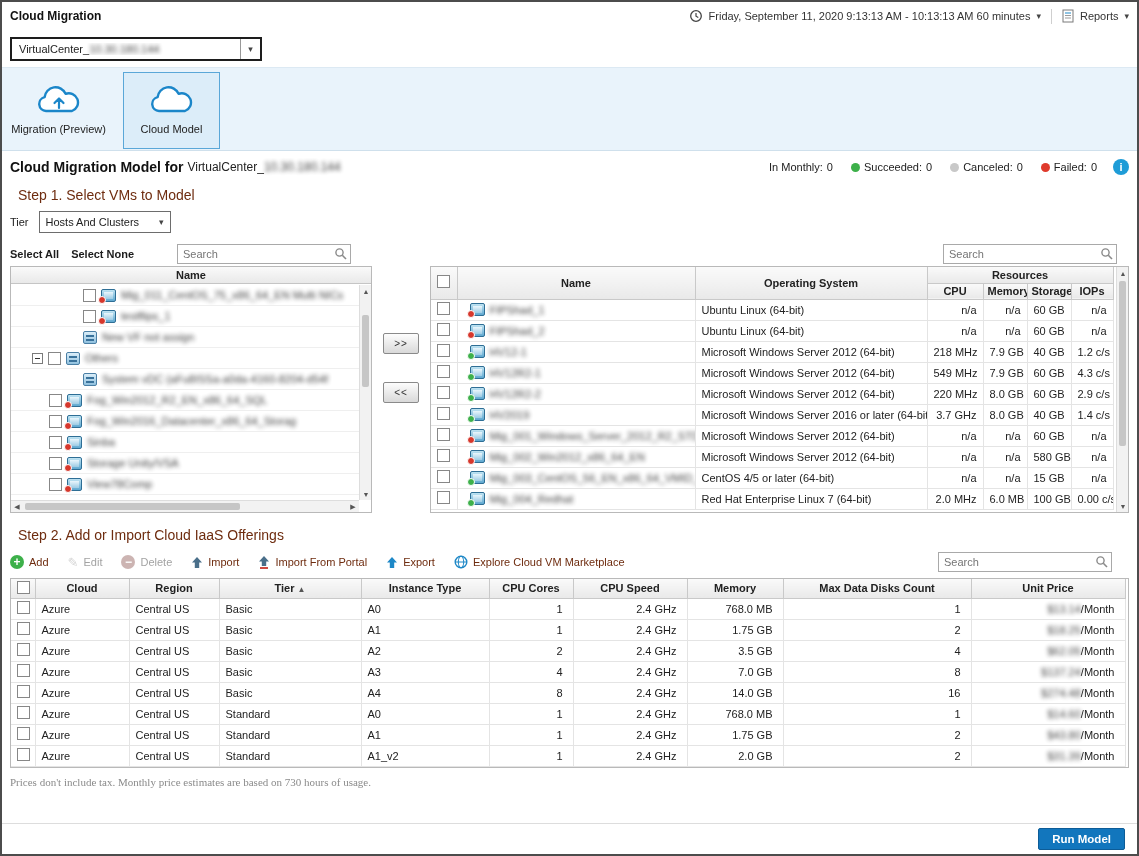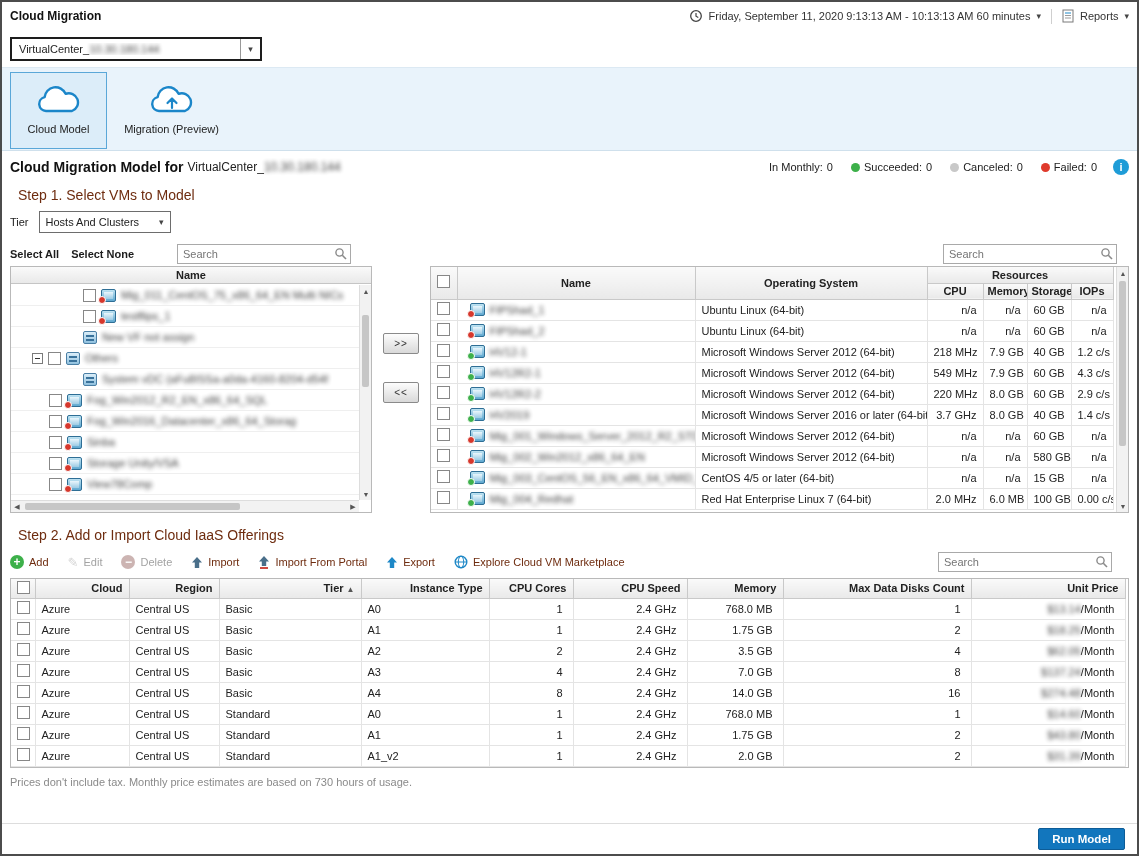--- a/index.html
+++ b/index.html
@@ -135,27 +135,27 @@
   .add-circle { width: 14px; height: 14px; border-radius: 50%; background: #3db04a; color: #fff; font-weight: bold; font-size: 12px;
                 line-height: 13px; text-align: center; }
   .del-circle { width: 14px; height: 14px; border-radius: 50%; background: #cf4a41; color: #fff; font-weight: bold; font-size: 12px;
                 line-height: 12px; text-align: center; }
   .pencil { font-size: 13px; color: #9f9f9f; }
   .toolbar .search-wrap { margin-left: auto; margin-right: 17px; }
 
   .offer-tablebox { flex: none; margin: 0 8px; border: 1px solid #b9b9b9; background: #fff; }
   table.offer { border-collapse: collapse; table-layout: fixed; width: 1114px; }
   table.offer th { background: linear-gradient(#fafafa, #e9e9e9); border-right: 1px solid #c9c9c9; border-bottom: 1px solid #c9c9c9;
-                   font-weight: bold; font-size: 11px; height: 19px; padding: 0 6px; text-align: right; white-space: nowrap; overflow: hidden; }
+                   font-weight: bold; font-size: 11px; height: 19px; padding: 0 6px; text-align: center; white-space: nowrap; overflow: hidden; }
   table.offer td { border-right: 1px solid #e4e4e4; border-bottom: 1px solid #e4e4e4; padding: 0 10px 0 6px; height: 21px;
                    white-space: nowrap; overflow: hidden; }
   table.offer td.num { text-align: right; }
   .sort-arrow { font-size: 8px; color: #555; margin-left: 3px; }
 
-  .price-note { flex: none; color: #8a8a8a; padding: 8px; }
+  .price-note { flex: none; color: #8a8a8a; padding: 8px; font-family: Liberation Serif, serif; }
 
   .bottombar { flex: none; margin-top: auto; border-top: 1px solid #ddd; height: 31px; display: flex; align-items: center;
                justify-content: flex-end; padding-right: 12px; }
   .run-btn { background: var(--run-button, #1276bd); color: #fff; font-weight: bold; font-size: 11.5px; border: 1px solid #0d5c97;
              border-radius: 2px; padding: 4px 13px; cursor: pointer; }
 
   .redact { filter: blur(2px); opacity: .85; }
 </style>
 </head>
 <body>
@@ -191,36 +191,36 @@
   <div class="vc-row">
     <div class="vc-select">
       <span class="vc-value"><span>VirtualCenter_</span><span class="redact">10.30.180.144</span></span>
       <span class="vc-caret-box">
           <span class="caret">▾</span>
         </span>
     </div>
   </div>
 
   <div class="tiles">
-    <div class="tile selected">
-      <span>
-        <svg width="48" height="30" viewBox="0 0 48 30">
-            <path d="M37 25 H11 A7 7 0 0 1 9.6 11.2 A11 11 0 0 1 30.6 7.8 A7.6 7.6 0 0 1 37 25 Z" fill="#fff" stroke="#1b86c9" stroke-width="2.4" stroke-linejoin="round"></path>
-          </svg>
-      </span>
-      <span class="tile-label">Cloud Model</span>
-    </div>
     <div class="tile">
       <span>
         <svg width="48" height="30" viewBox="0 0 48 30">
             <path d="M37 25 H11 A7 7 0 0 1 9.6 11.2 A11 11 0 0 1 30.6 7.8 A7.6 7.6 0 0 1 37 25 Z" fill="#fff" stroke="#1b86c9" stroke-width="2.4" stroke-linejoin="round"></path>
             <path d="M24 22 V12.5 M24 12.5 L19.5 17 M24 12.5 L28.5 17" fill="none" stroke="#1b86c9" stroke-width="2.2" stroke-linecap="round"></path>
           </svg>
       </span>
       <span class="tile-label">Migration (Preview)</span>
+    </div>
+    <div class="tile selected">
+      <span>
+        <svg width="48" height="30" viewBox="0 0 48 30">
+            <path d="M37 25 H11 A7 7 0 0 1 9.6 11.2 A11 11 0 0 1 30.6 7.8 A7.6 7.6 0 0 1 37 25 Z" fill="#fff" stroke="#1b86c9" stroke-width="2.4" stroke-linejoin="round"></path>
+          </svg>
+      </span>
+      <span class="tile-label">Cloud Model</span>
     </div>
   </div>
 
   <div class="model-header">
     <span class="mh-title">Cloud Migration Model for</span>
     <span class="mh-target"><span>VirtualCenter_</span><span class="redact">10.30.180.144</span></span>
     <div class="statuses">
       <span class="status">
           <span>In Monthly:</span>
           <span>0</span>

